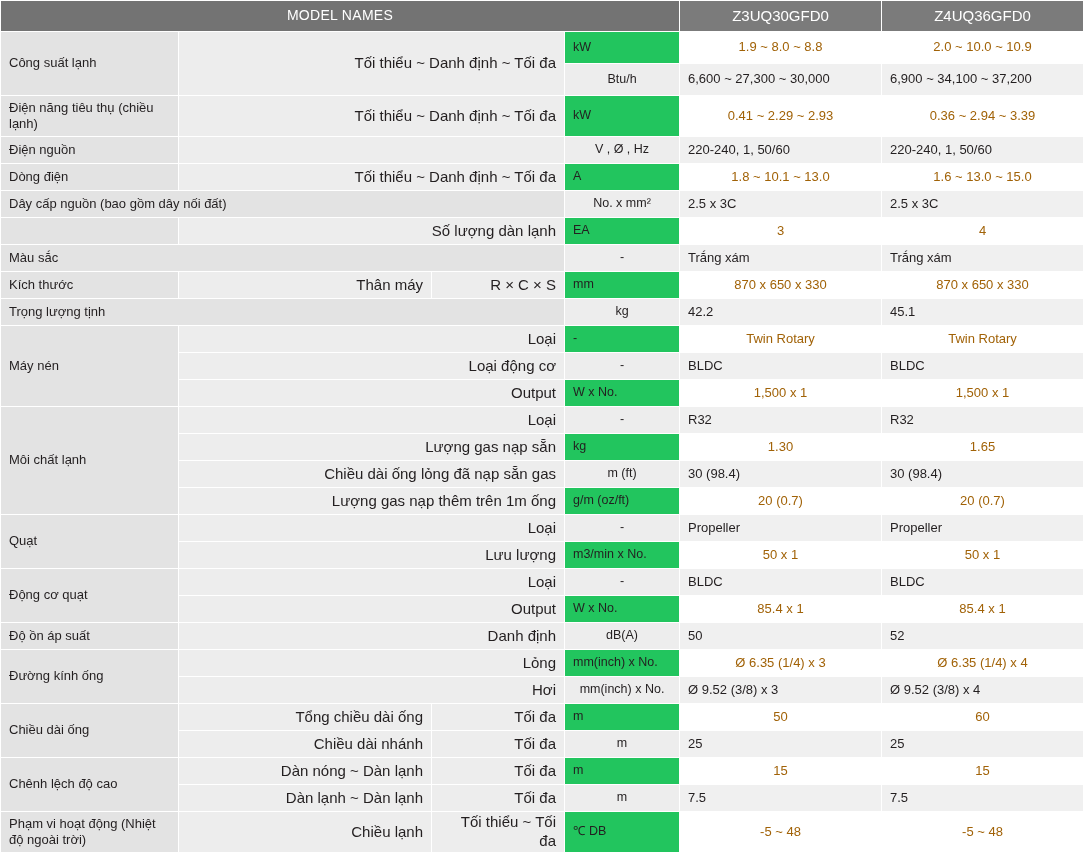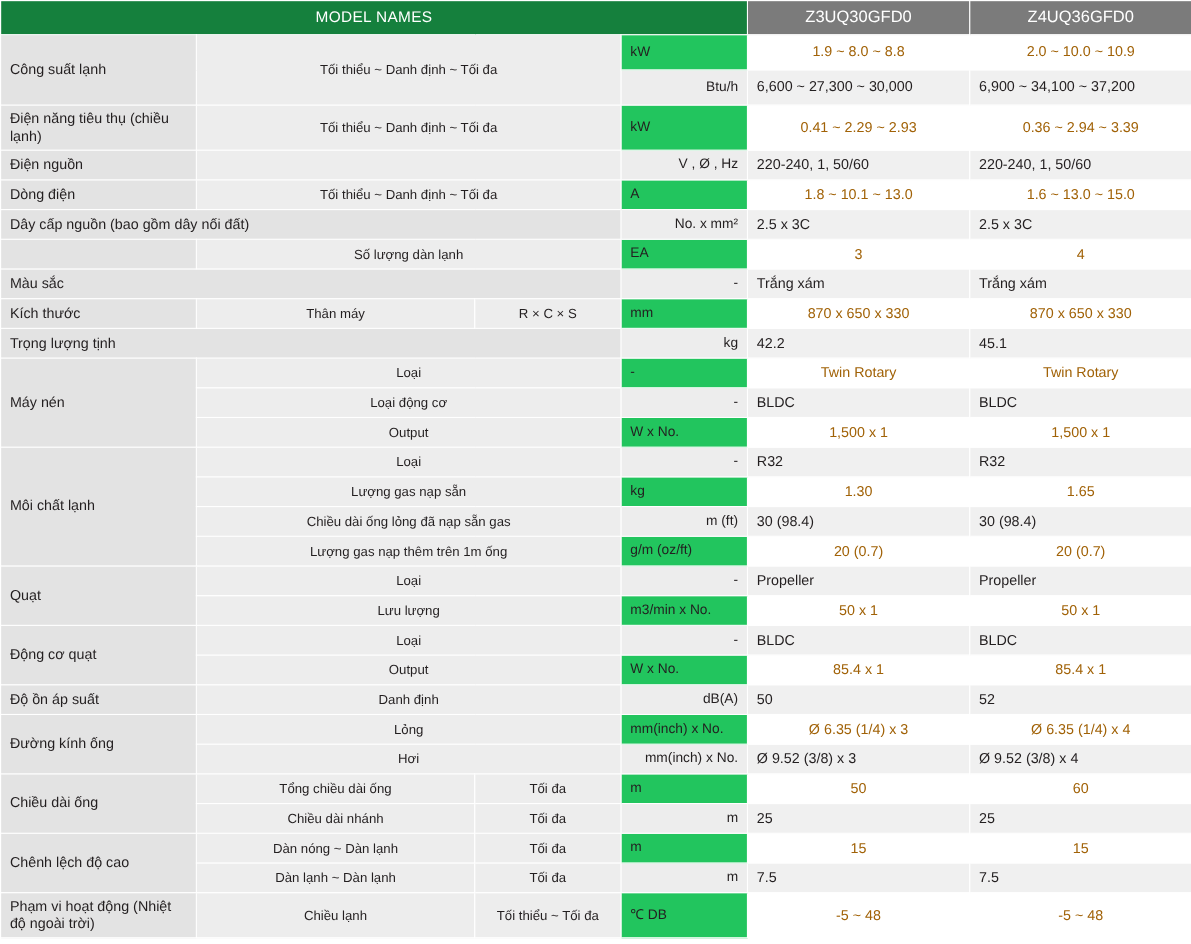--- a/index.html
+++ b/index.html
@@ -27,21 +27,21 @@
   }
   table.spec td, table.spec th {
     border: 1px solid #ffffff;
     padding: 0 8px;
     vertical-align: middle;
     font-weight: normal;
     line-height: 1.25;
   }
   
   .hdr {
-    background: #15803d;
+    background: #737373;
     color: #ffffff;
     text-align: center;
     font-weight: bold;
     font-size: 14px;
     height: 30px;
     letter-spacing: 0.3px;
   }
   .hdr-model {
     background: #7b7b7b;
     color: #ffffff;
@@ -52,33 +52,33 @@
   }
   
   .lab {
     background: #e3e3e3;
     text-align: left;
     font-size: 13px;
     color: #231f20;
   }
   .lab-alt {
     background: #ededed;
-    text-align: center;
-    font-size: 12px;
+    text-align: right;
+    font-size: 15px;
     color: #231f20;
   }
   .unit {
     background: #22c55e;
     text-align: left;
     font-size: 12.5px;
     color: #231f20;
   }
   .unit-alt {
     background: #ededed;
-    text-align: right;
+    text-align: center;
     font-size: 12.5px;
     color: #231f20;
   }
   
   .val {
     background: #ffffff;
     text-align: center;
     font-size: 13px;
     color: #a16207;
   }

